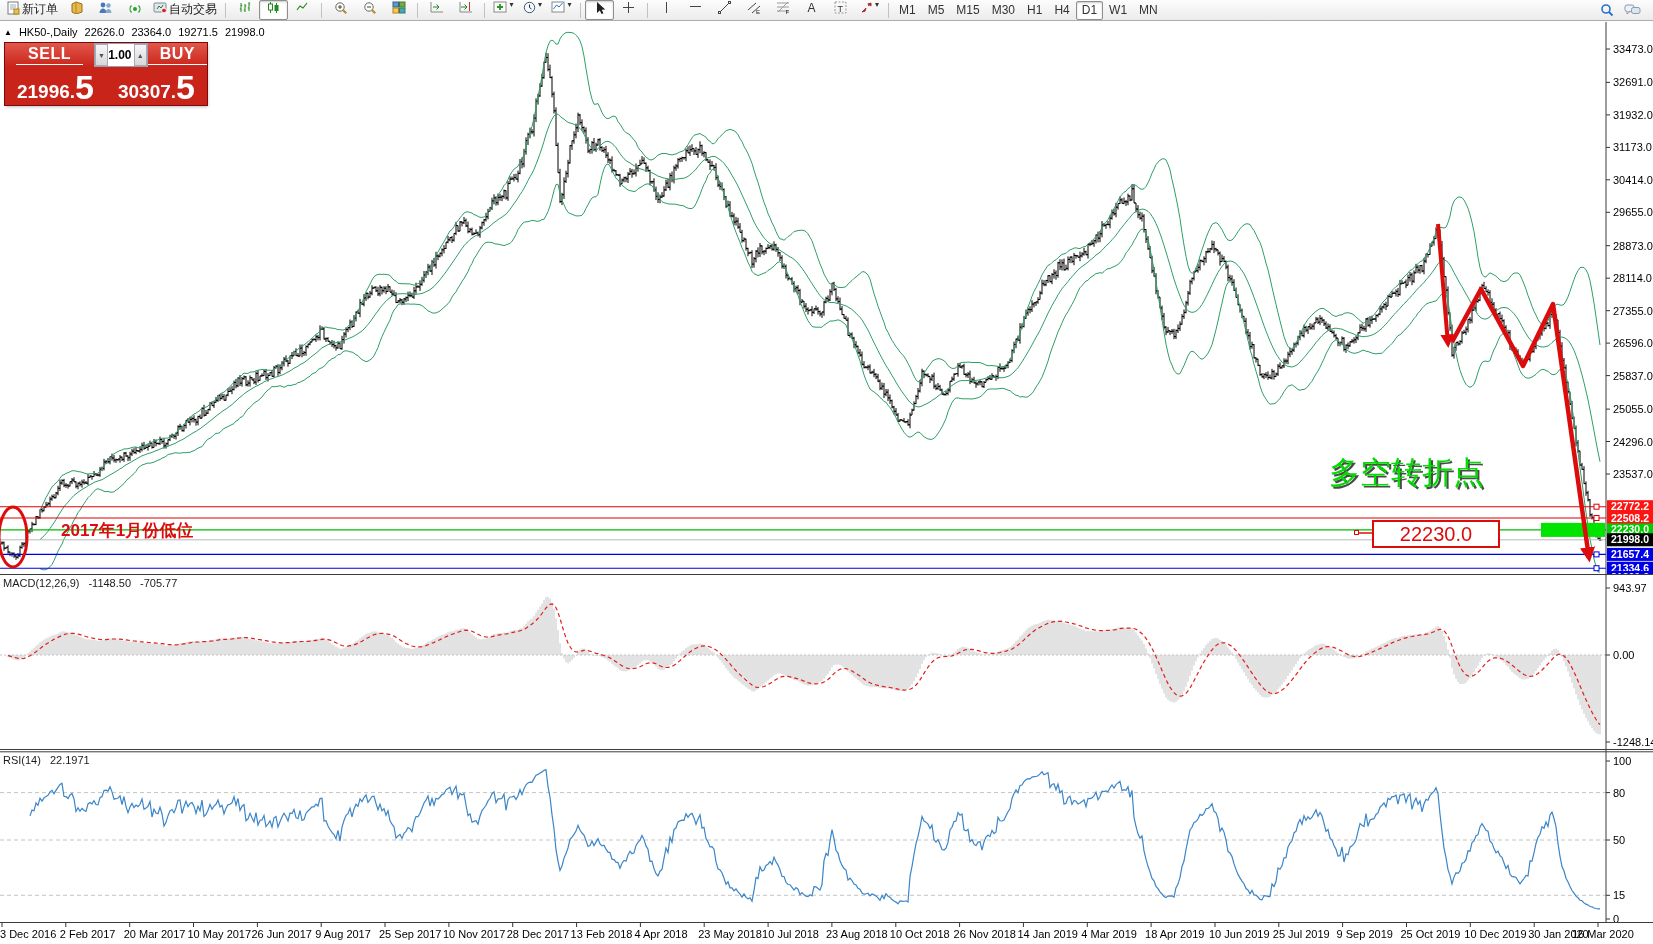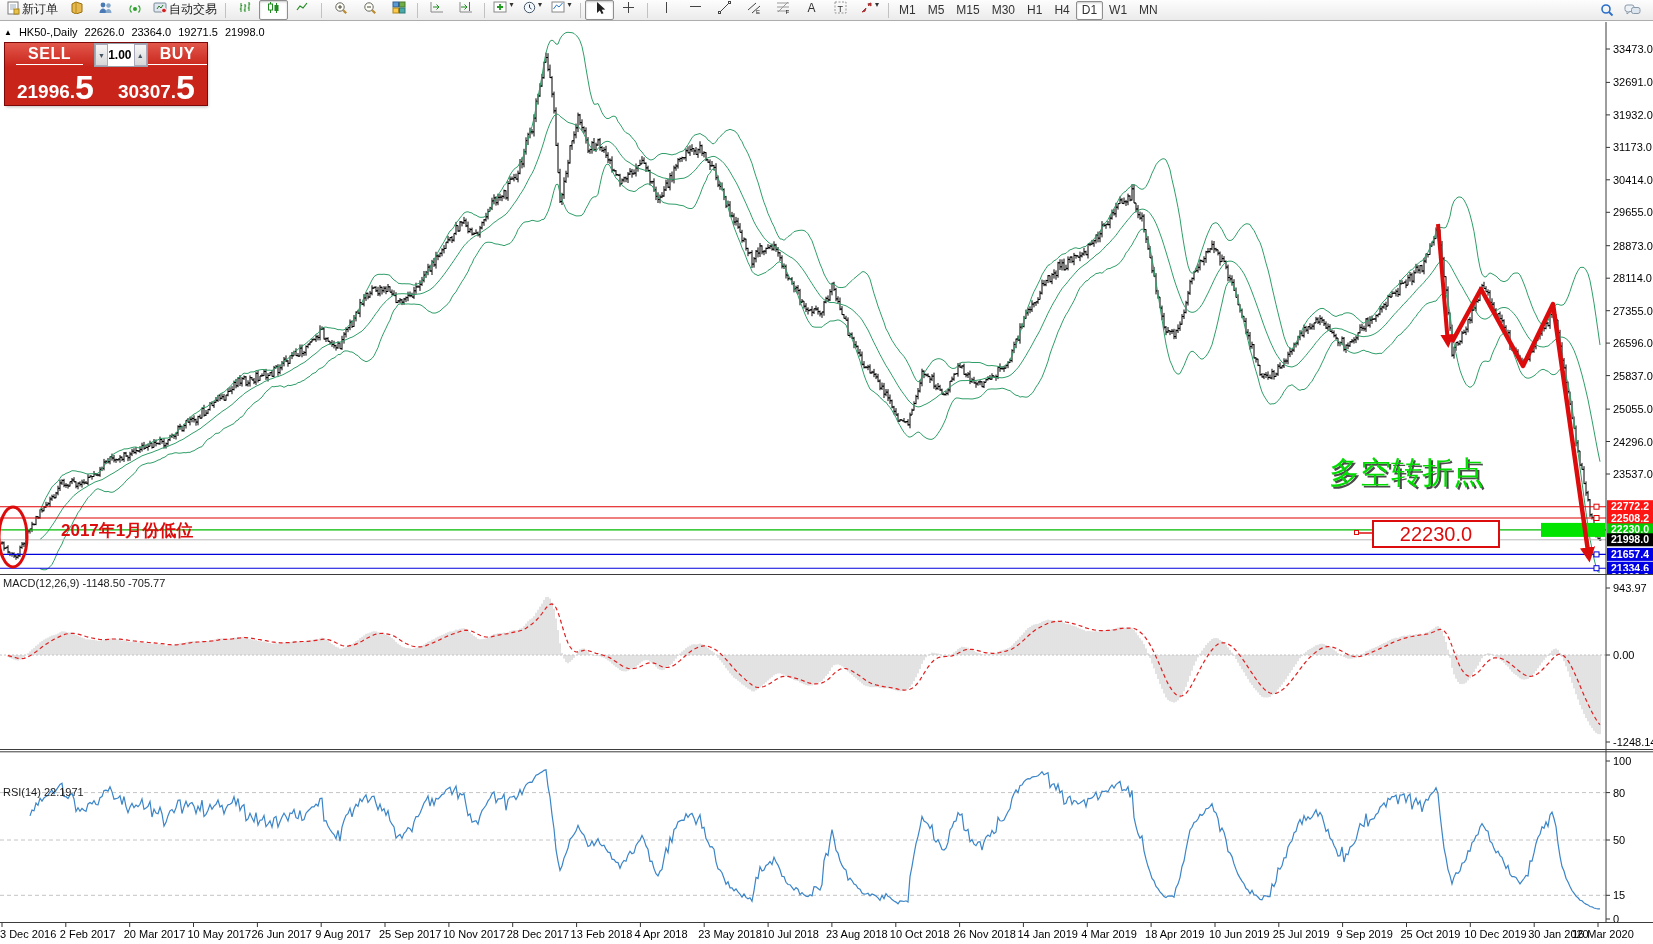--- a/index.html
+++ b/index.html
@@ -40,23 +40,23 @@
       justify-content:center;padding-bottom:4px}
   .px-main{font-size:19px;font-weight:bold;line-height:1}
   .px-dot{font-size:19px;font-weight:bold;line-height:1}
   .px-big{font-size:34px;font-weight:bold;line-height:.8}
   
   .ann-red{position:absolute;left:61px;top:519px;z-index:4;font-size:17px;font-weight:bold;color:#dd0c0c}
   .ann-green{position:absolute;left:1329px;top:452px;z-index:4;font-size:31px;font-weight:normal;
       color:#00dc00;text-shadow:2px 2px 0 #4a4a4a}
   .price-box{position:absolute;left:1372px;top:520px;width:124px;height:24px;z-index:4;
       border:2px solid #dd0c0c;background:#fff;color:#dd0c0c;font-size:20px;line-height:24px;text-align:center}
-  .ind-label{position:absolute;left:3px;z-index:3;font-size:11px;color:#1c1c1c;display:flex;gap:3px}
+  .ind-label{position:absolute;left:3px;z-index:3;font-size:11px;color:#1c1c1c;display:flex;gap:9px}
   .macd-label{top:577px}
-  .rsi-label{top:786px}
+  .rsi-label{top:754px}
   svg.chart{position:absolute;left:0;top:21px;z-index:1}
   svg text{font-family:"Liberation Sans",sans-serif}
 </style>
 </head>
 <body>
 
 <div class="toolbar">
   <div class="tb-btn">
     <svg width="13" height="14">
         <rect x="1" y="1" width="10" height="12" fill="#fff" stroke="#7a7a7a"></rect>

